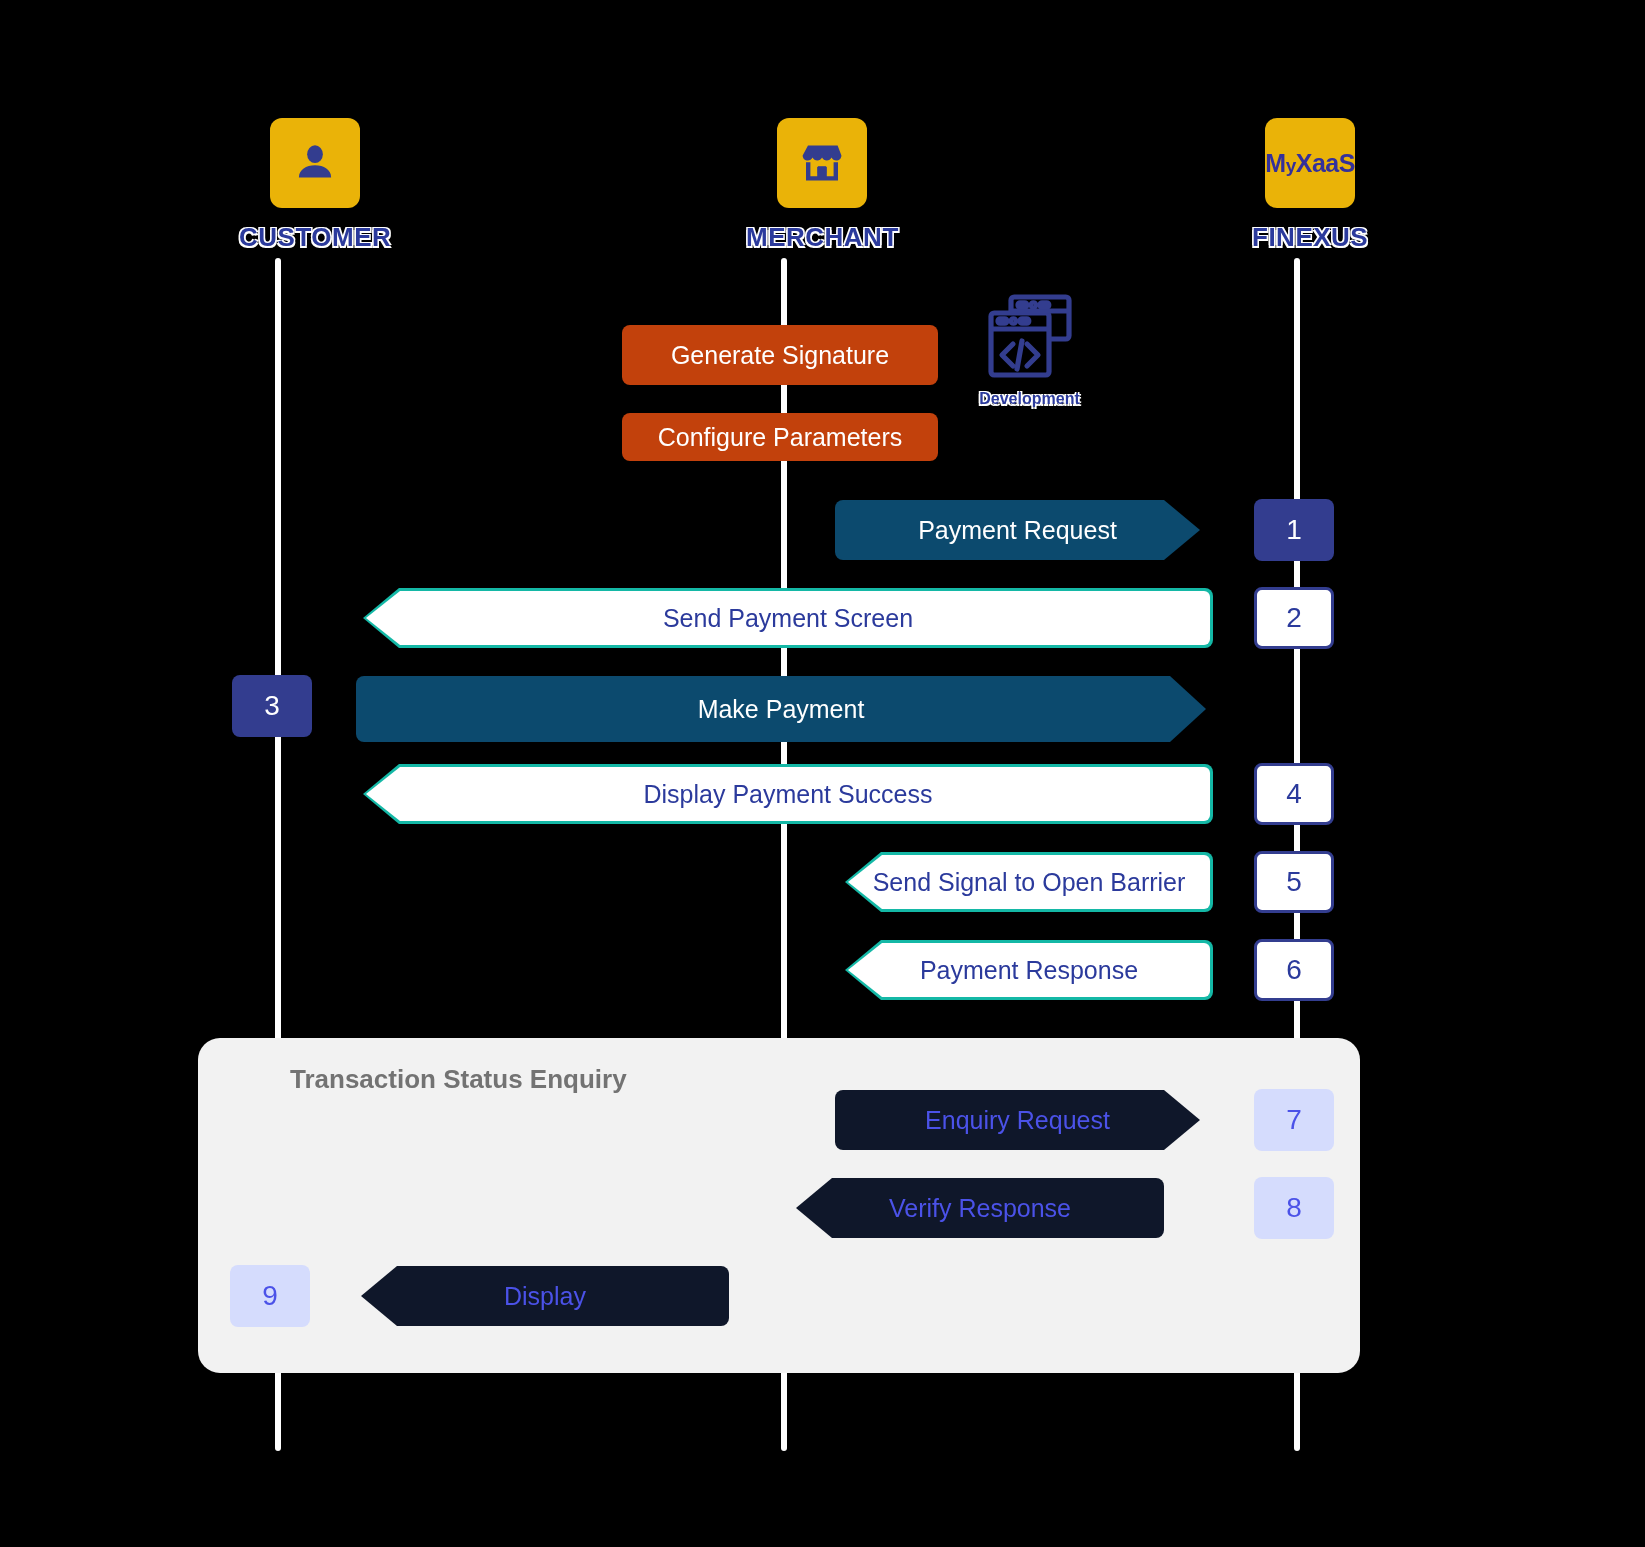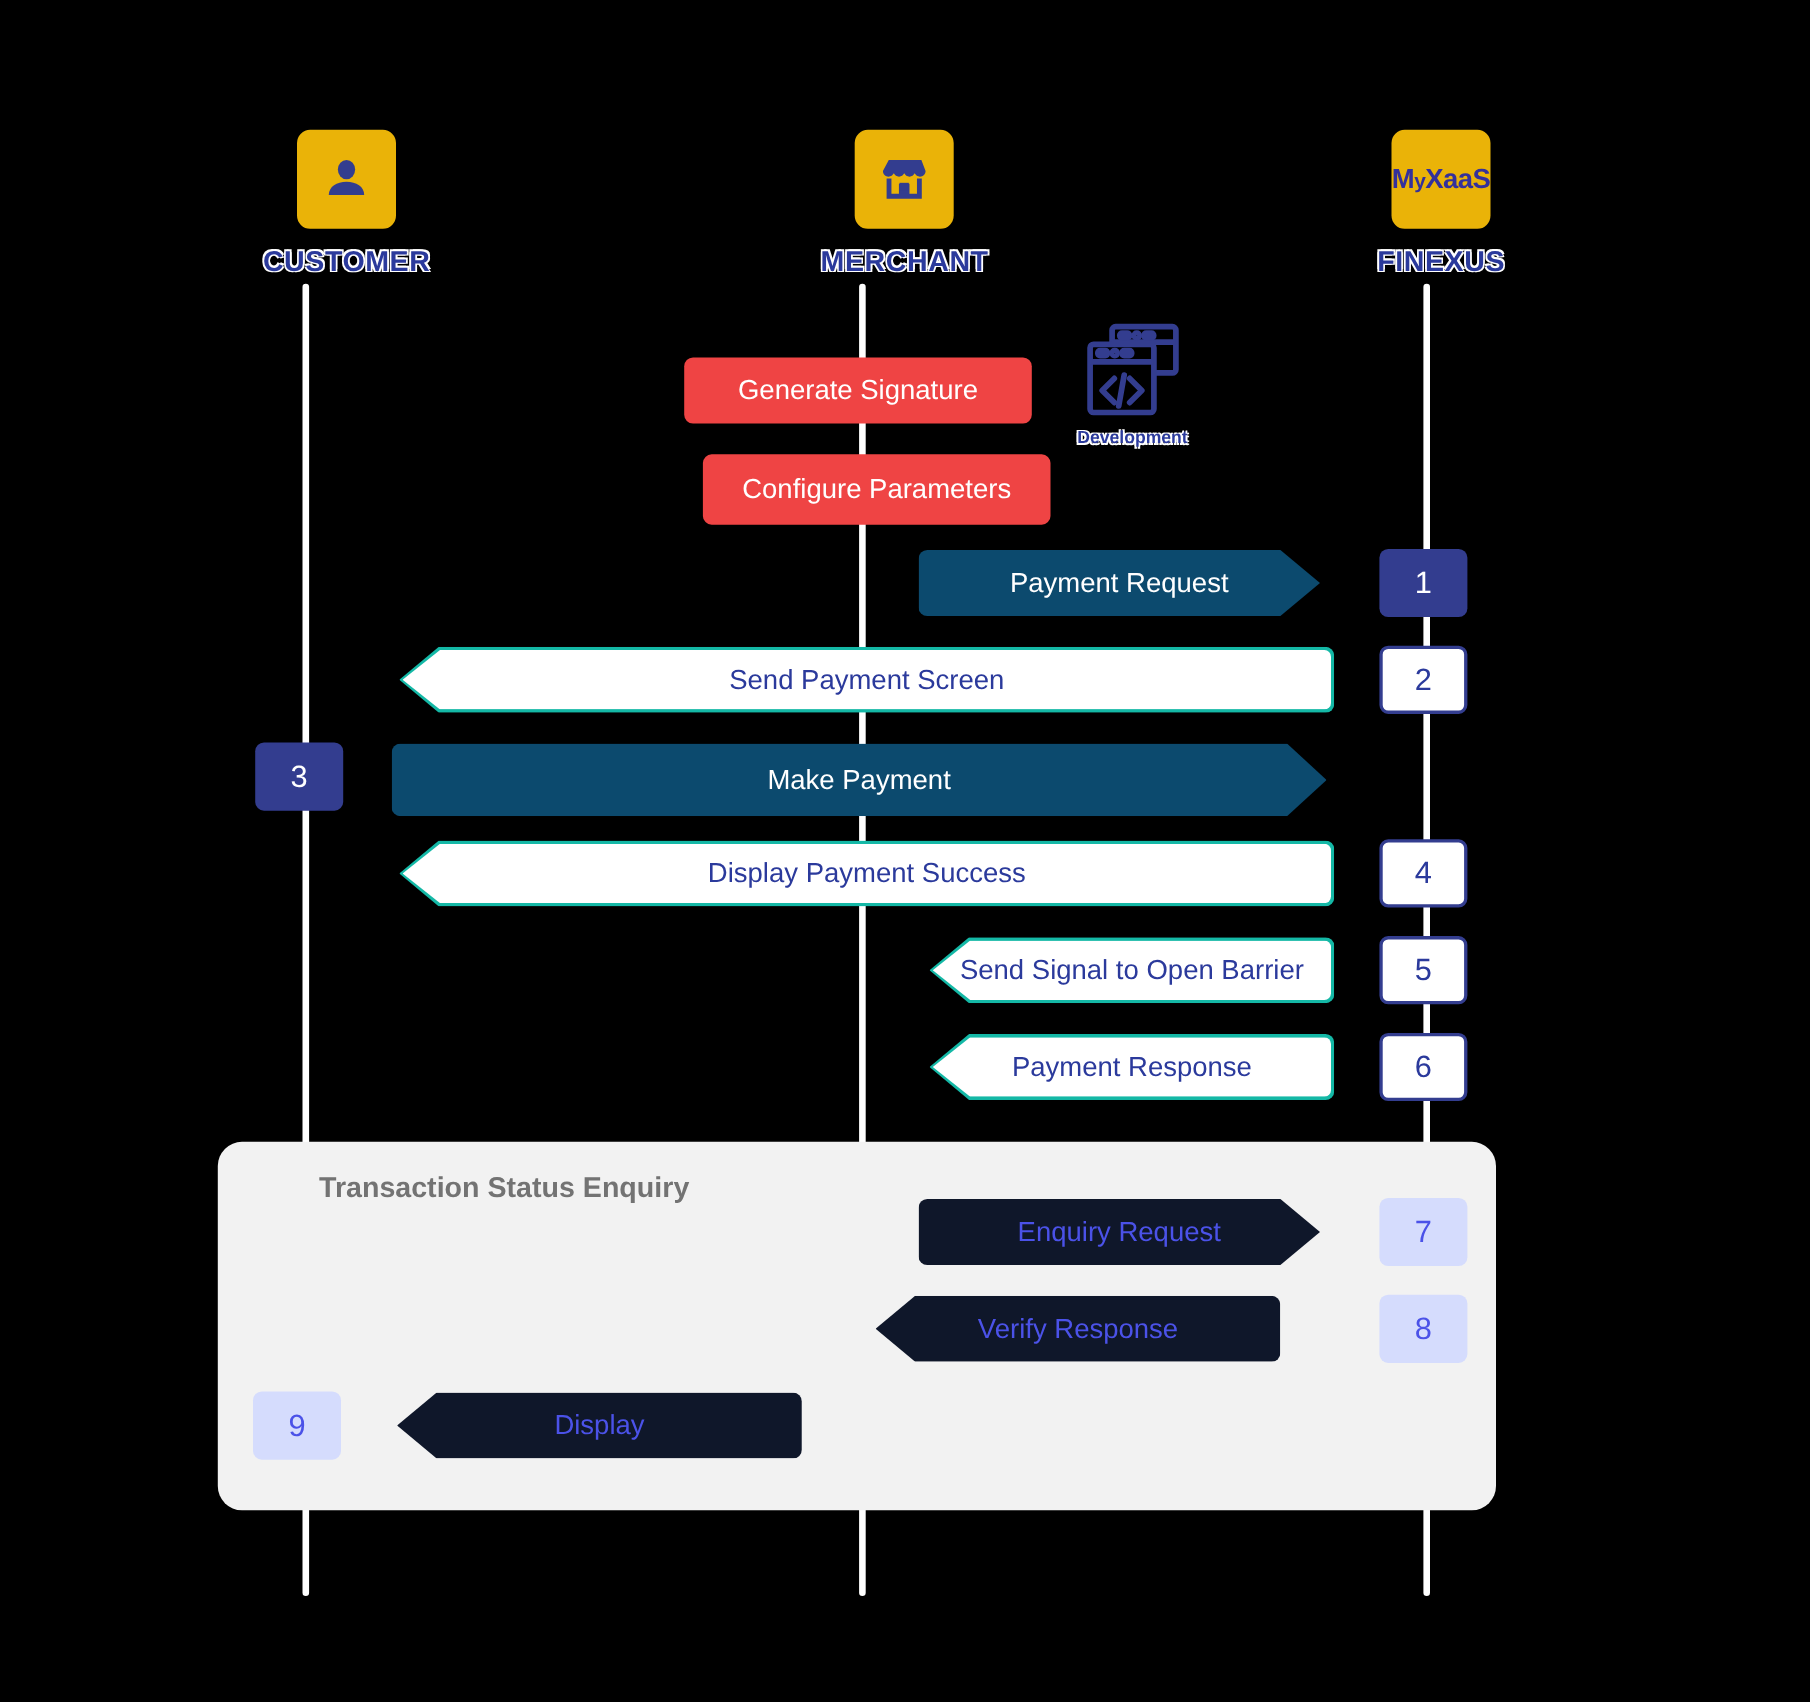--- a/index.html
+++ b/index.html
@@ -25,21 +25,21 @@
     color:#2b3a9c;
     text-shadow:
       -1.5px -1.5px 0 #ffffff, 1.5px -1.5px 0 #ffffff,
       -1.5px  1.5px 0 #ffffff, 1.5px  1.5px 0 #ffffff;
   }
   .logo-text{font-size:25px;font-weight:bold;color:#34309b;letter-spacing:-0.5px;}
   .logo-text .sub{font-size:19px;}
 
   
   .proc{
-    position:absolute;background:#ef4444;border-radius:8px;
+    position:absolute;background:#c2410c;border-radius:8px;
     display:flex;align-items:center;justify-content:center;
     color:#ffffff;font-size:25px;
   }
 
   
   .devicon{position:absolute;display:flex;flex-direction:column;align-items:center;}
   .dev-label{
     margin-top:6px;font-size:16px;font-weight:bold;color:#2b3a9c;
     text-shadow:
       -1.5px -1.5px 0 #ffffff, 1.5px -1.5px 0 #ffffff,
@@ -126,21 +126,21 @@
     <div class="logo-text">
       <span>M</span><span class="sub">y</span><span>XaaS</span>
     </div>
   </div>
   <div class="actor-label">FINEXUS</div>
 </div>
 
 <div class="proc" style="left:622px;top:325px;width:316px;height:60px;">
   <span>Generate Signature</span>
 </div>
-<div class="proc" style="left:622px;top:413px;width:316px;height:64px;margin-left:17px;">
+<div class="proc" style="left:622px;top:413px;width:316px;height:48px;">
   <span>Configure Parameters</span>
 </div>
 
 <div class="devicon" style="left:958px;top:288px;width:143px;">
   <svg width="96" height="96" viewBox="0 0 48 48">
     <g fill="none" stroke="#333d8f" stroke-width="2.6" stroke-linejoin="round">
       <rect x="14.5" y="4.5" width="29" height="21" rx="1.6" fill="#000"></rect>
       <rect x="4.5" y="12.5" width="29" height="31" rx="1.6" fill="#000"></rect>
       <line x1="14.5" y1="11.5" x2="43.5" y2="11.5"></line>
       <line x1="4.5" y1="20.5" x2="33.5" y2="20.5"></line>

